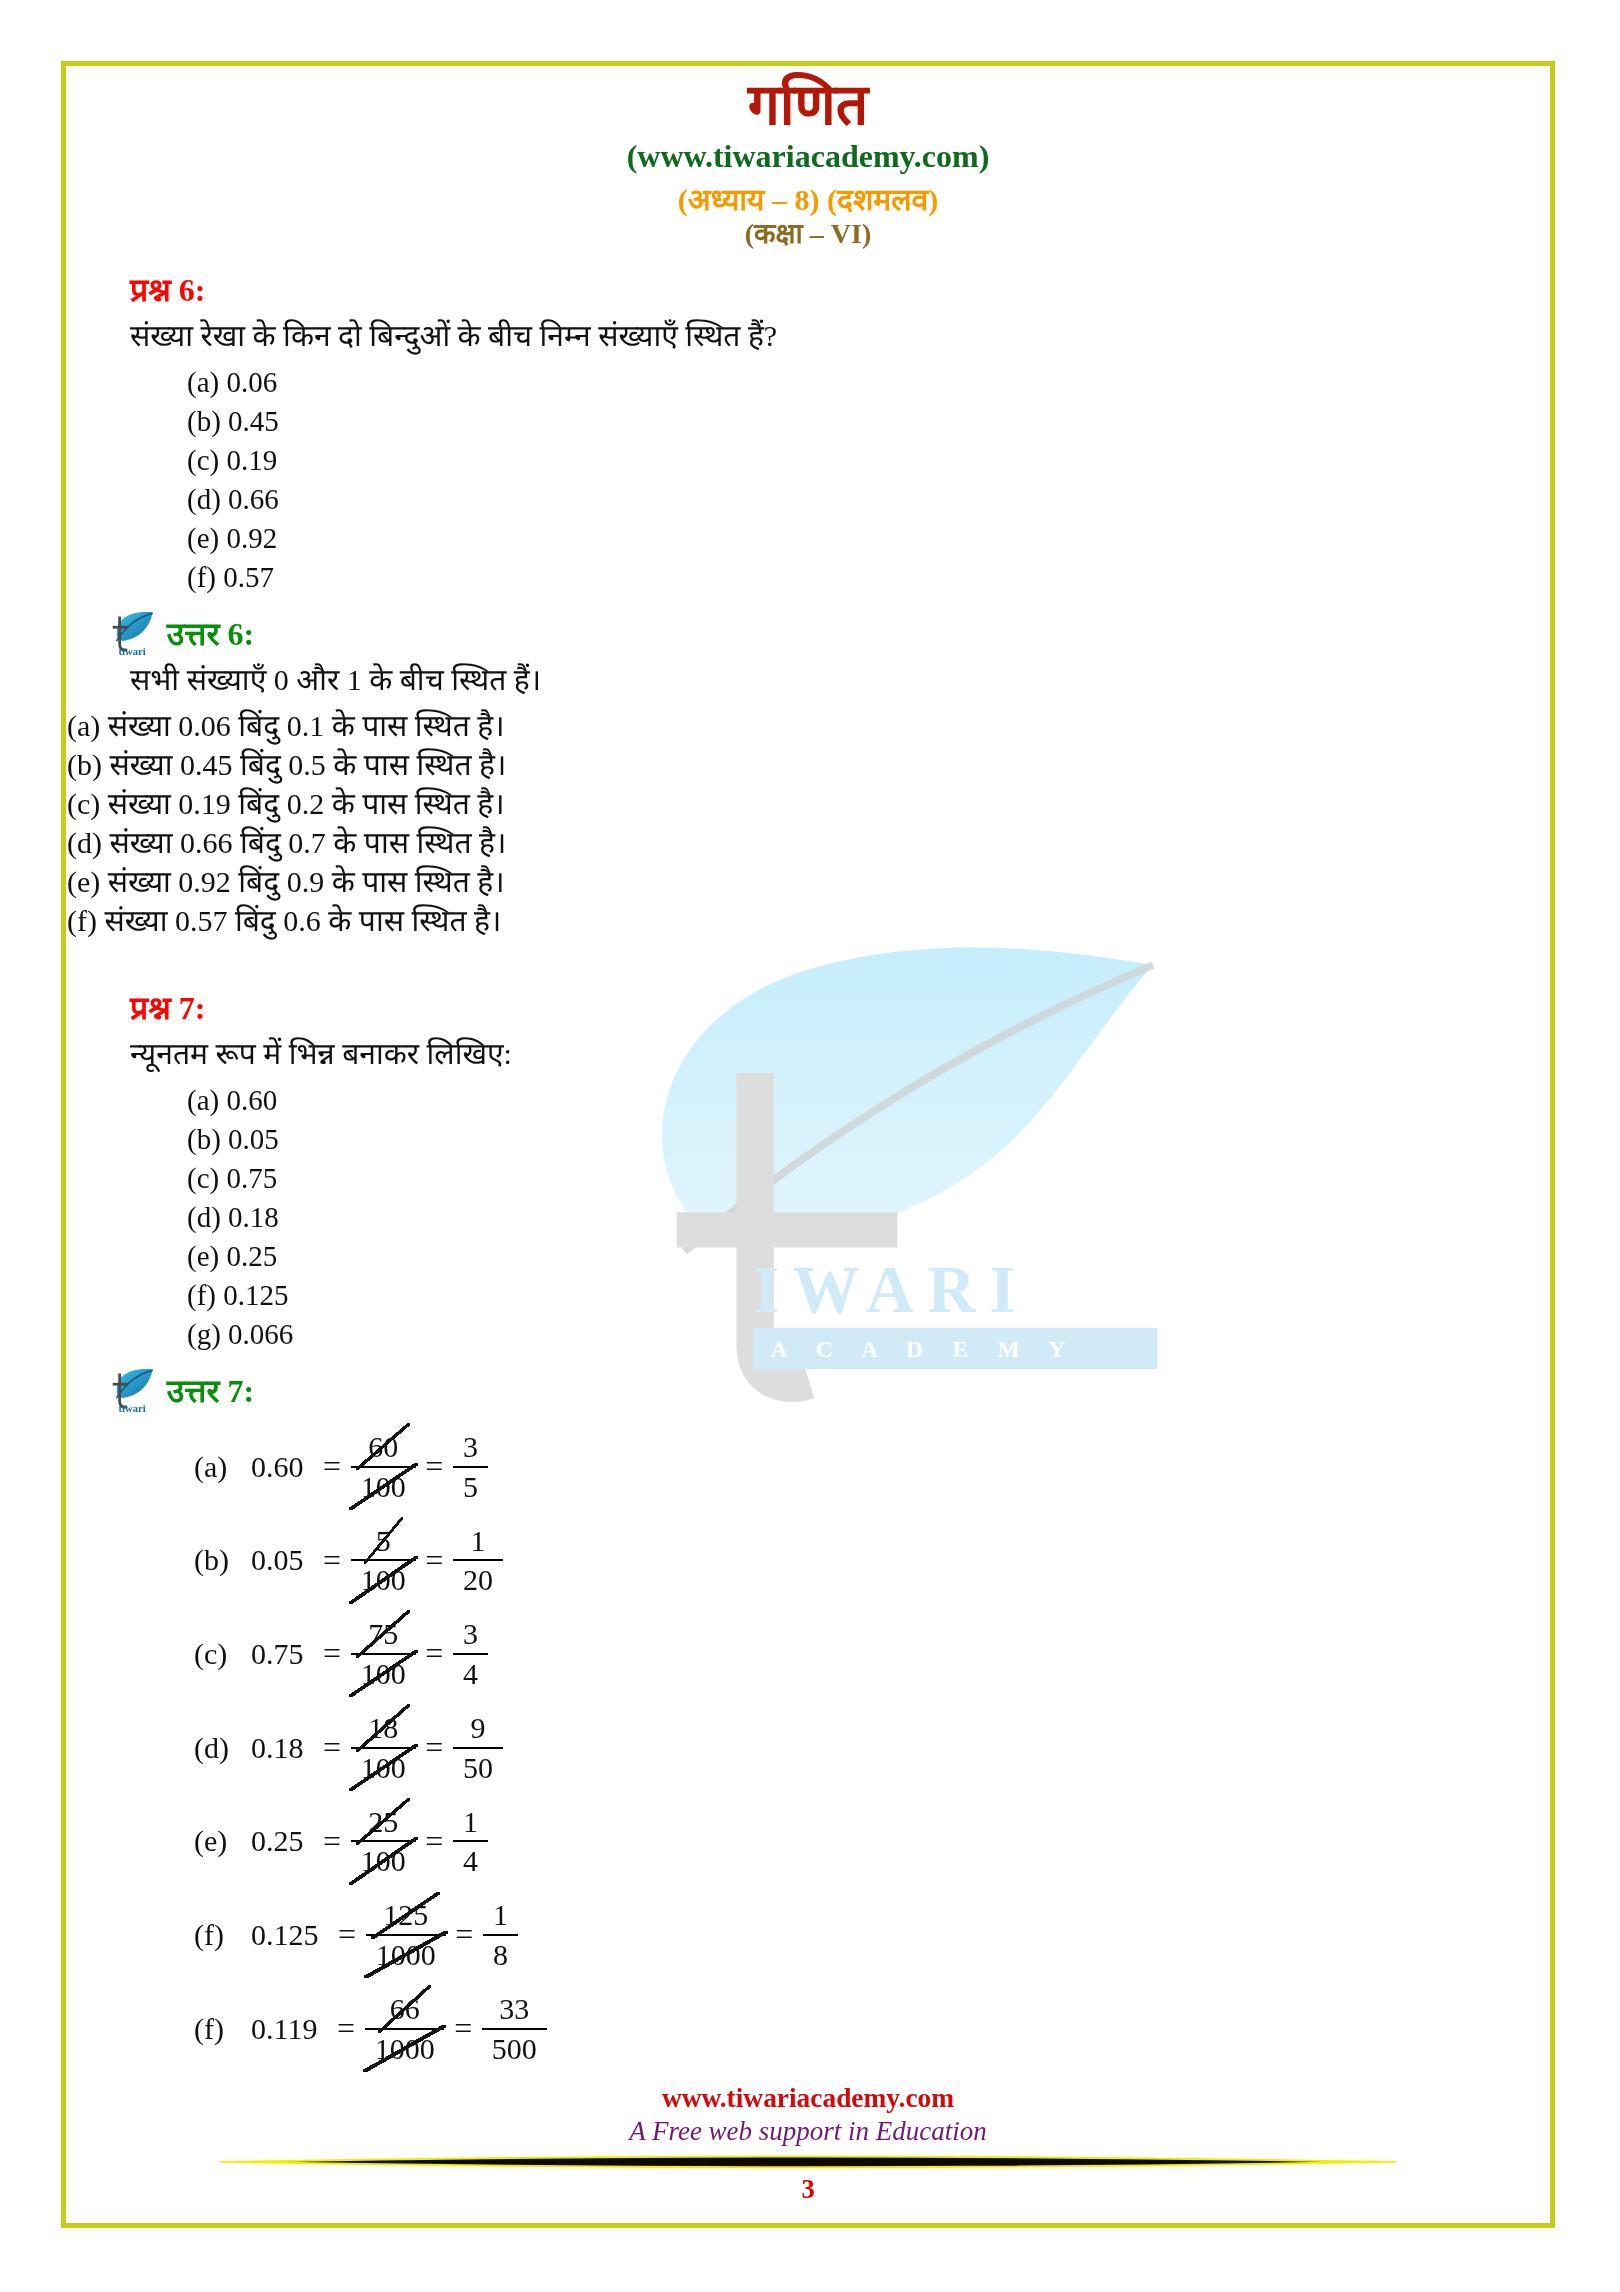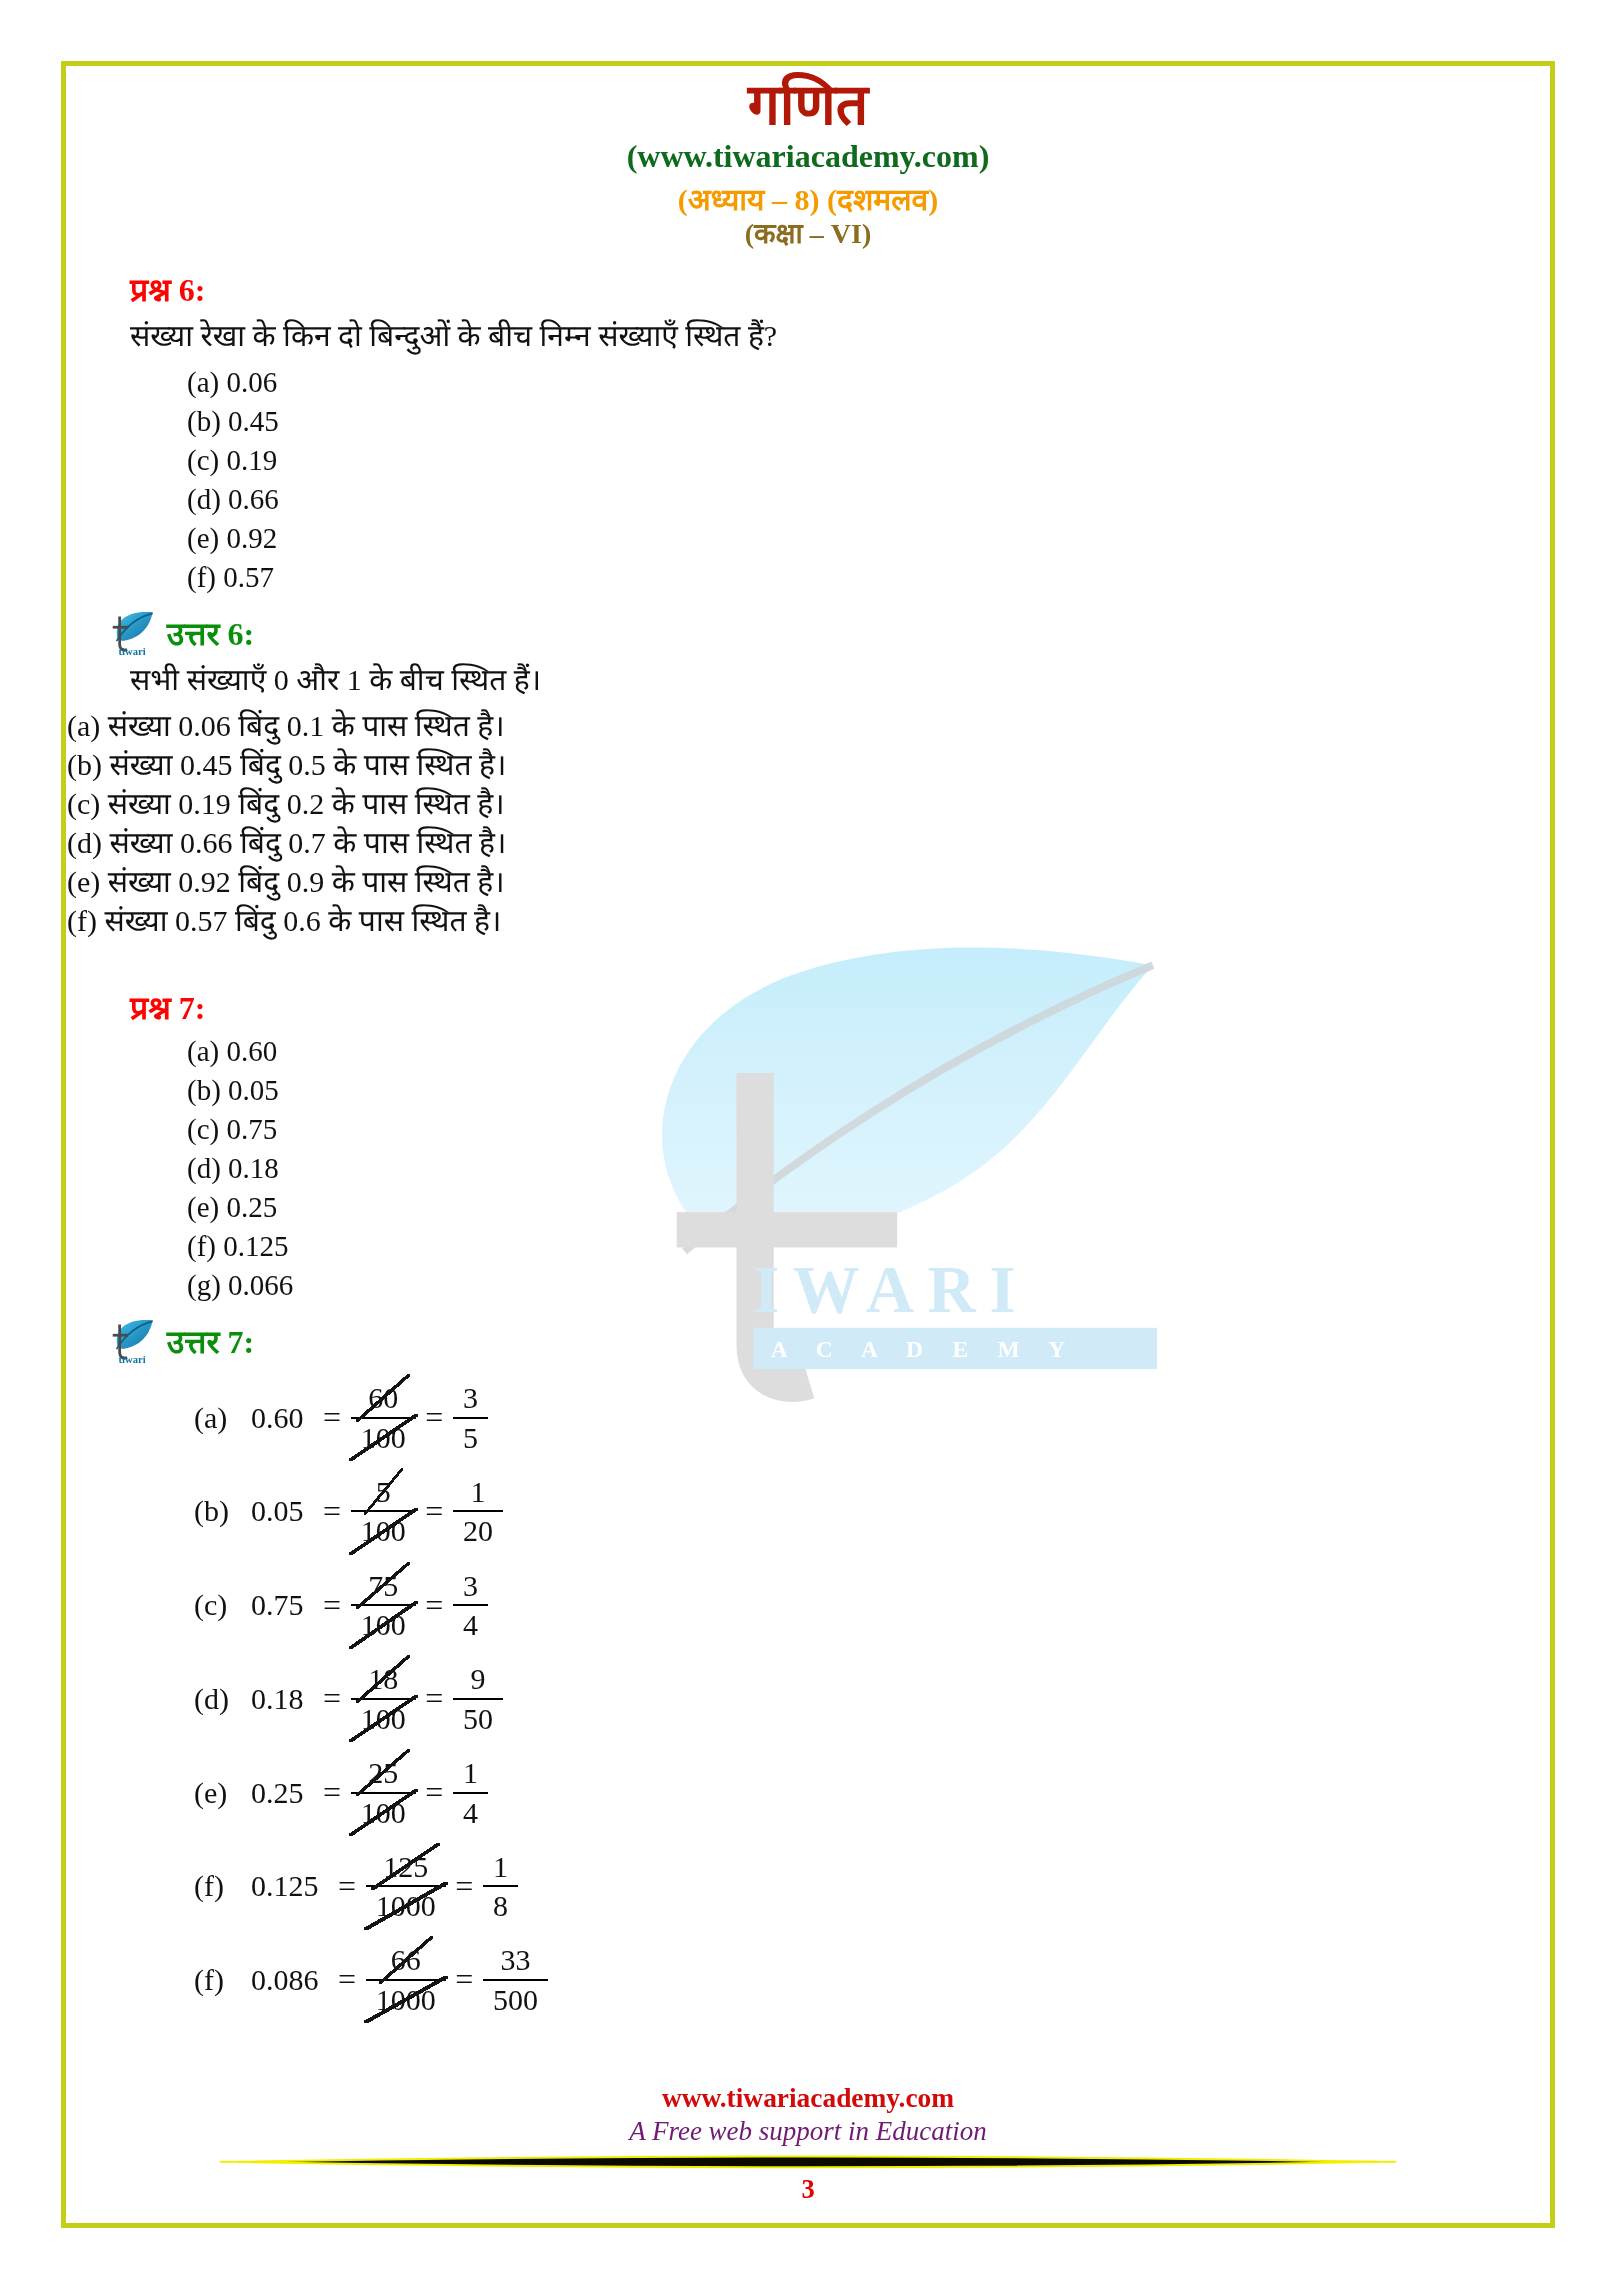--- a/index.html
+++ b/index.html
@@ -135,20 +135,21 @@
         <div>(b) संख्या 0.45 बिंदु 0.5 के पास स्थित है।</div>
         <div>(c) संख्या 0.19 बिंदु 0.2 के पास स्थित है।</div>
         <div>(d) संख्या 0.66 बिंदु 0.7 के पास स्थित है।</div>
         <div>(e) संख्या 0.92 बिंदु 0.9 के पास स्थित है।</div>
         <div>(f)  संख्या 0.57 बिंदु 0.6 के पास स्थित है।</div>
       </div>
     </div>
 
     <div class="q7-block">
       <div class="q-head">प्रश्न 7:</div>
+      <div class="intro">न्यूनतम रूप में भिन्न बनाकर लिखिए:</div>
       <div class="plain-list">
         <div>(a) 0.60</div>
         <div>(b) 0.05</div>
         <div>(c) 0.75</div>
         <div>(d) 0.18</div>
         <div>(e) 0.25</div>
         <div>(f)  0.125</div>
         <div>(g) 0.066</div>
       </div>
     </div>
@@ -252,21 +253,21 @@
           </span>
           <span class="f-eq">=</span>
           <span class="frac">
             <span class="num">1</span>
             <span class="den">8</span>
           </span>
         </div>
 
         <div class="f-row">
           <span class="f-label">(f)</span>
-          <span class="f-decimal">0.086</span>
+          <span class="f-decimal">0.119</span>
           <span class="f-eq">=</span>
           <span class="frac">
             <span class="num"><span class="cancel">66</span></span>
             <span class="den"><span class="cancel">1000</span></span>
           </span>
           <span class="f-eq">=</span>
           <span class="frac">
             <span class="num">33</span>
             <span class="den">500</span>
           </span>

